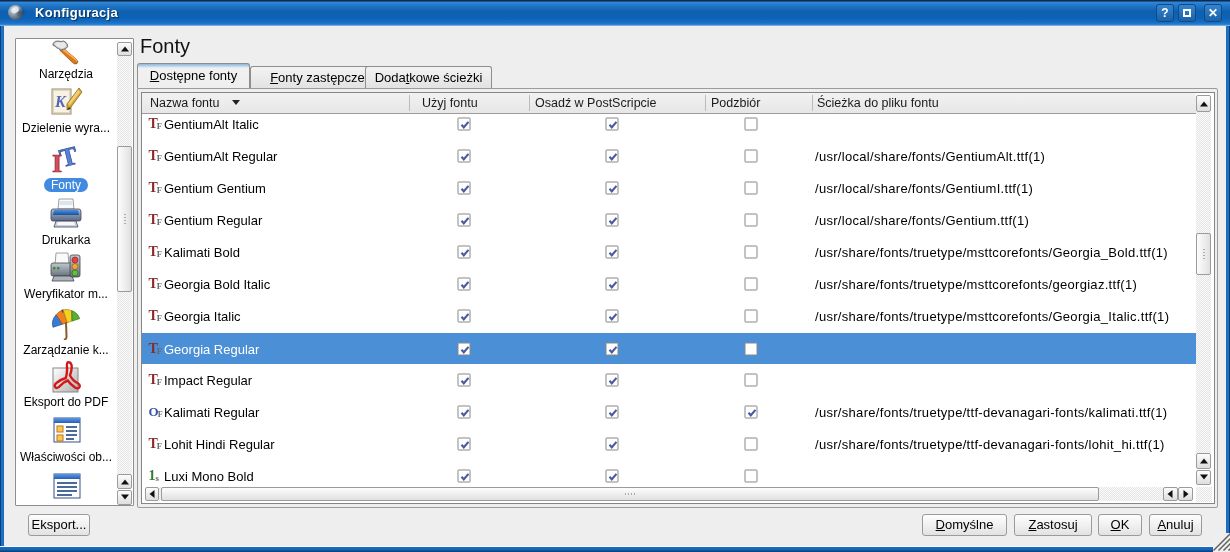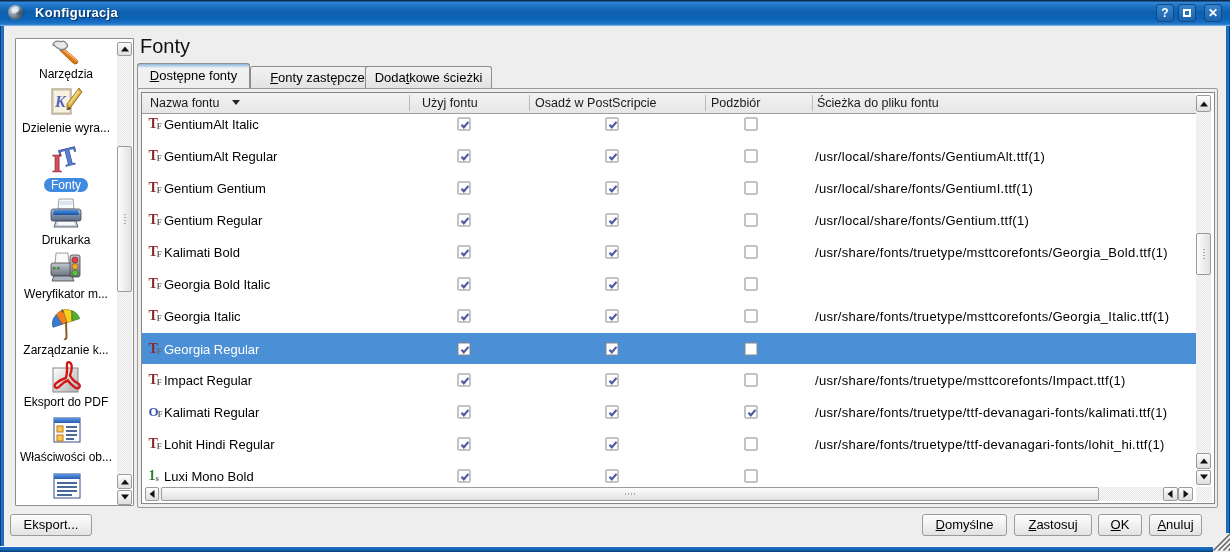--- a/index.html
+++ b/index.html
@@ -312,20 +312,21 @@
         <svg width="13" height="13" viewBox="0 0 13 13">
           <path d="M3 6.2 L5.3 8.8 L10 3.4" fill="none" stroke="#4a5aa5" stroke-width="2.1"></path>
         </svg>
       </span>
       <span class="cb" style="left:469.5px">
         <svg width="13" height="13" viewBox="0 0 13 13">
           <path d="M3 6.2 L5.3 8.8 L10 3.4" fill="none" stroke="#4a5aa5" stroke-width="2.1"></path>
         </svg>
       </span>
       <span class="cb" style="left:608.5px"></span>
+      <span class="fpath">/usr/share/fonts/truetype/msttcorefonts/georgiaz.ttf(1)</span>
     </div>
 <div class="row" style="top:185.00px">
       <span class="ficon" style="color:#8c2a2a">T<small>F</small></span>
       <span class="fname">Georgia Italic</span>
       <span class="cb" style="left:322px">
         <svg width="13" height="13" viewBox="0 0 13 13">
           <path d="M3 6.2 L5.3 8.8 L10 3.4" fill="none" stroke="#4a5aa5" stroke-width="2.1"></path>
         </svg>
       </span>
       <span class="cb" style="left:469.5px">
@@ -358,21 +359,20 @@
         <svg width="13" height="13" viewBox="0 0 13 13">
           <path d="M3 6.2 L5.3 8.8 L10 3.4" fill="none" stroke="#4a5aa5" stroke-width="2.1"></path>
         </svg>
       </span>
       <span class="cb" style="left:469.5px">
         <svg width="13" height="13" viewBox="0 0 13 13">
           <path d="M3 6.2 L5.3 8.8 L10 3.4" fill="none" stroke="#4a5aa5" stroke-width="2.1"></path>
         </svg>
       </span>
       <span class="cb" style="left:608.5px"></span>
-      <span class="fpath">/usr/share/fonts/truetype/msttcorefonts/Impact.ttf(1)</span>
     </div>
 <div class="row" style="top:281.15px">
       <span class="ficon" style="color:#3a56b0;font-size:13px">O<small style="font-size:8px">F</small></span>
       <span class="fname">Kalimati Regular</span>
       <span class="cb" style="left:322px">
         <svg width="13" height="13" viewBox="0 0 13 13">
           <path d="M3 6.2 L5.3 8.8 L10 3.4" fill="none" stroke="#4a5aa5" stroke-width="2.1"></path>
         </svg>
       </span>
       <span class="cb" style="left:469.5px">
@@ -455,21 +455,21 @@
       </span>
     </div>
 <div class="abs sbtn" style="left:1020px;top:0;width:14.5px;height:14px">
       <span class="arr" style="border-top:4px solid transparent;border-bottom:4px solid transparent;border-right:5px solid #111"></span>
     </div>
 <div class="abs sbtn" style="left:1035px;top:0;width:15px;height:14px">
       <span class="arr" style="border-top:4px solid transparent;border-bottom:4px solid transparent;border-left:5px solid #111"></span>
     </div>
 </div>
 
-<div class="abs btn" style="left:10px;top:514px;width:82px">Eksport...</div>
+<div class="abs btn" style="left:28px;top:514px;width:62px">Eksport...</div>
 <div class="abs btn" style="left:922px;top:514px;width:85px"><u>D</u>omyślne</div>
 <div class="abs btn" style="left:1014px;top:514px;width:78px"><u>Z</u>astosuj</div>
 <div class="abs btn" style="left:1098px;top:514px;width:44px"><u>O</u>K</div>
 <div class="abs btn" style="left:1149px;top:514px;width:53px"><u>A</u>nuluj</div>
 <svg class="abs" style="left:1213px;top:533px" width="17" height="19" viewBox="0 0 17 19">
 <rect width="17" height="19" fill="#efefef"></rect>
 <g stroke="#5f5f5f" stroke-width="1.5" fill="none">
 <path d="M17.5 0.5 L0.5 17.5"></path>
 <path d="M17.5 5.5 L5.5 17.5"></path>
 <path d="M17.5 10.5 L10.5 17.5"></path>

